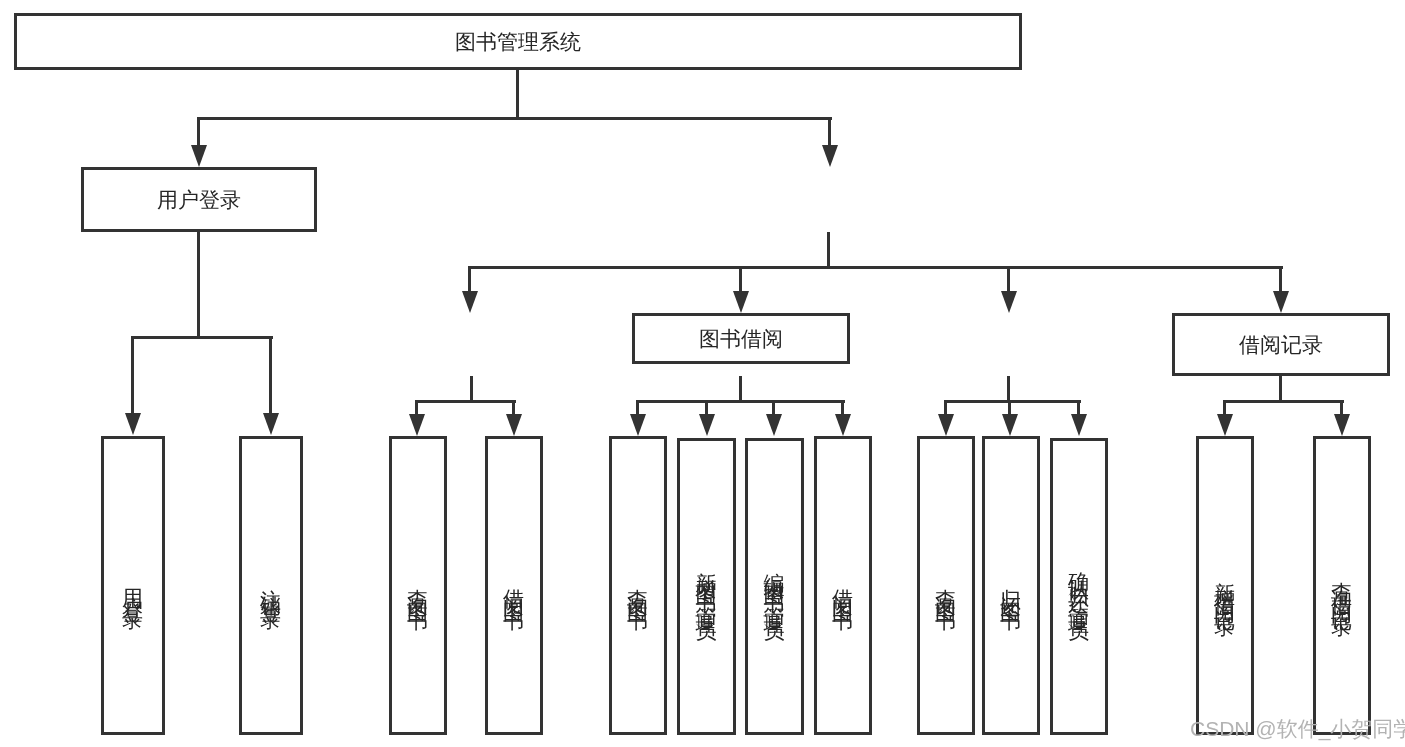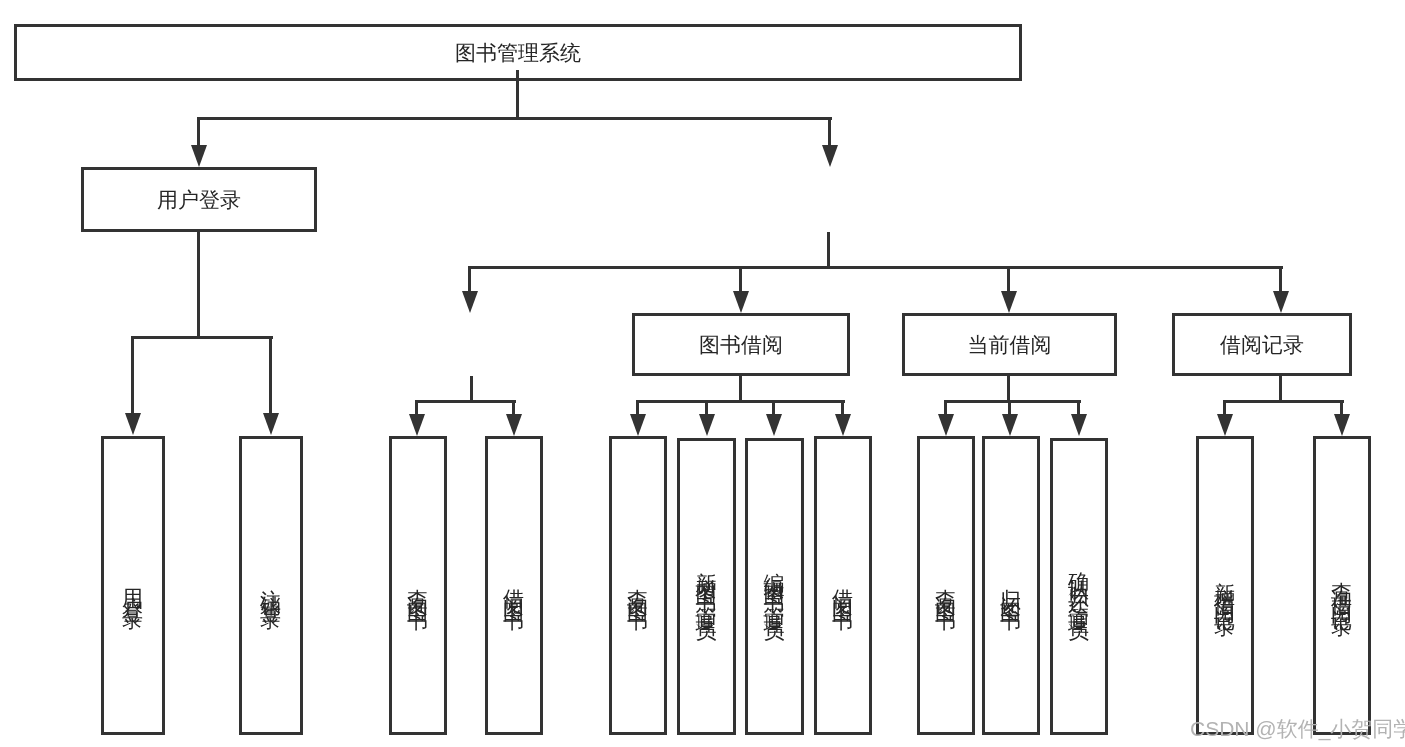--- a/index.html
+++ b/index.html
@@ -26,21 +26,21 @@
   .watermark{
     position:absolute;left:1190px;top:715px;font-size:21px;
     color:#b3b3b3;z-index:6;white-space:nowrap;
   }
 </style>
 </head>
 <body>
 
 <div class="stage">
 
-  <div class="node" style="left:14px;top:24px;width:1008px;height:57px;">
+  <div class="node" style="left:14px;top:13px;width:1008px;height:57px;">
     <span>图书管理系统</span>
   </div>
 
   <div>
     <div class="vline" style="left:516px;top:70px;height:50px;"></div>
     <div class="hline" style="left:198px;top:117px;width:634px;"></div>
     <div class="vline" style="left:197px;top:117px;height:30px;"></div>
     <div class="ahead" style="left:191px;top:145px;"></div>
     <div class="vline" style="left:828px;top:117px;height:30px;"></div>
     <div class="ahead" style="left:822px;top:145px;"></div>
@@ -65,27 +65,24 @@
     <div class="vline" style="left:468px;top:266px;height:27px;"></div>
     <div class="ahead" style="left:462px;top:291px;"></div>
     <div class="vline" style="left:739px;top:266px;height:27px;"></div>
     <div class="ahead" style="left:733px;top:291px;"></div>
     <div class="vline" style="left:1007px;top:266px;height:27px;"></div>
     <div class="ahead" style="left:1001px;top:291px;"></div>
     <div class="vline" style="left:1279px;top:266px;height:27px;"></div>
     <div class="ahead" style="left:1273px;top:291px;"></div>
   </div>
 
-  <div class="node" style="left:632px;top:313px;width:218px;height:63px;">
+  <div class="node" style="left:632px;top:313px;width:218px;height:51px;">
     <span>图书借阅</span>
   </div>
-  <div class="node" style="left:902px;top:313px;width:215px;height:63px;">
-    <span>当前借阅</span>
-  </div>
-  <div class="node" style="left:1172px;top:313px;width:180px;height:63px;">
+  <div class="node" style="left:1172px;top:313px;width:218px;height:63px;">
     <span>借阅记录</span>
   </div>
 
   <div>
     <div class="vline" style="left:470px;top:376px;height:27px;"></div>
     <div class="hline" style="left:415px;top:400px;width:101px;"></div>
     <div class="vline" style="left:415px;top:400px;height:16px;"></div>
     <div class="ahead" style="left:409px;top:414px;"></div>
     <div class="vline" style="left:512px;top:400px;height:16px;"></div>
     <div class="ahead" style="left:506px;top:414px;"></div>

